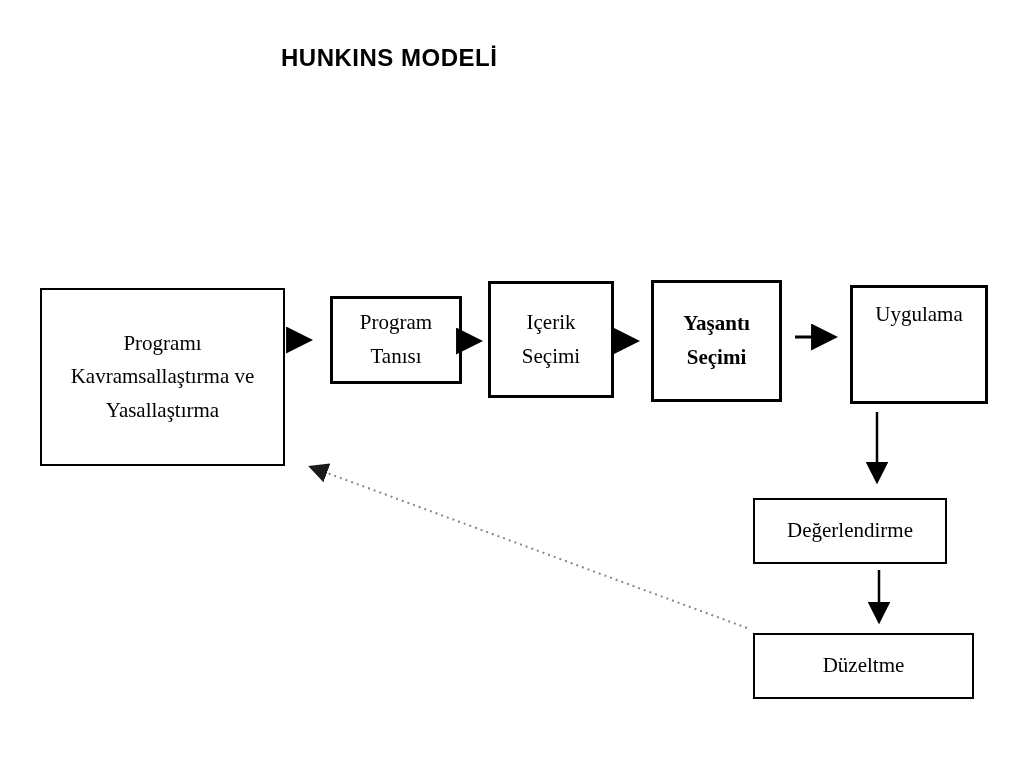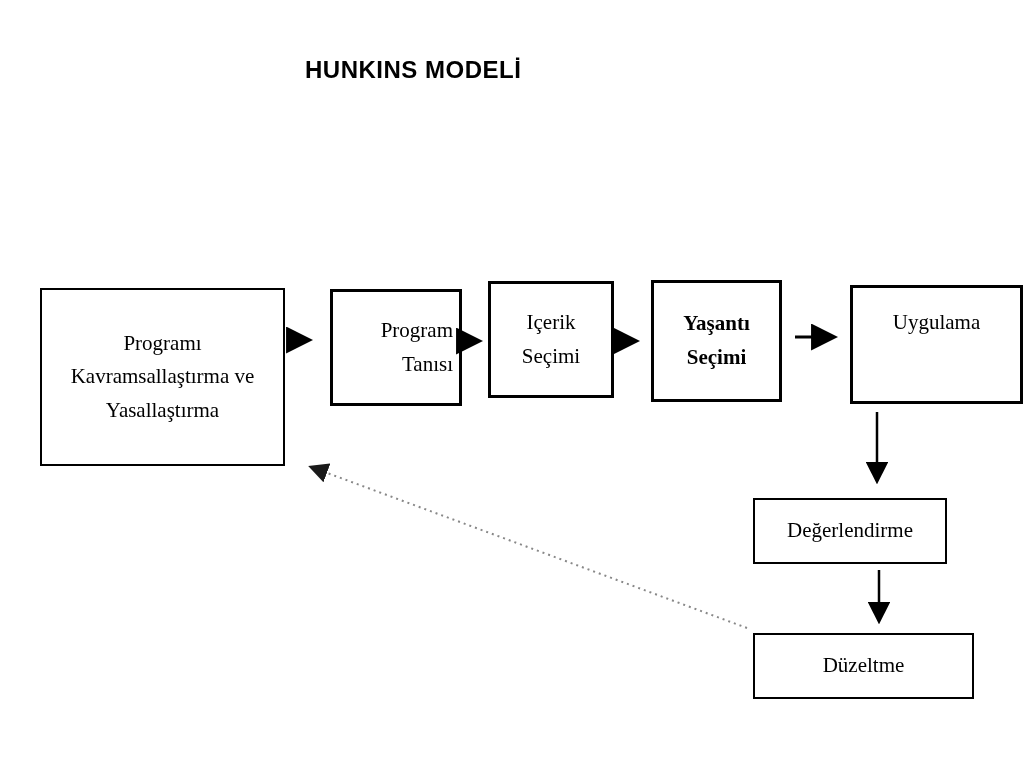--- a/index.html
+++ b/index.html
@@ -12,59 +12,58 @@
     width: 1024px;
     height: 768px;
     background: #ffffff;
     overflow: hidden;
     font-family: "Liberation Serif", serif;
     color: #000000;
   }
   #title {
     position: absolute;
     left: 281px;
-    top: 56px;
+    top: 44px;
     font-family: "Liberation Sans", sans-serif;
     font-weight: bold;
     font-size: 24px;
     letter-spacing: 0.5px;
     white-space: nowrap;
-    margin-left: 24px;
   }
   .node {
     position: absolute;
     border: 3px solid #000000;
     background: #ffffff;
     display: flex;
     align-items: center;
     justify-content: center;
     text-align: center;
     font-size: 21px;
     line-height: 1.6;
     box-sizing: border-box;
     padding: 2px 6px;
   }
   #node-conceptualization {
     left: 40px; top: 276px; width: 245px; height: 178px;
     border-width: 2px;
     margin-top: 12px;
   }
   #node-program-diagnosis {
-    left: 330px; top: 289px; width: 132px; height: 117px; text-align: right;
+    left: 330px; top: 296px; width: 132px; height: 88px;
   }
   #node-content-selection {
     left: 488px; top: 281px; width: 126px; height: 117px;
   }
   #node-experience-selection {
     left: 651px; top: 280px; width: 131px; height: 122px; font-weight: bold;
   }
   #node-implementation {
-    left: 850px; top: 285px; width: 173px; height: 119px;
+    left: 850px; top: 285px; width: 138px; height: 119px;
     align-items: flex-start;
-    padding-top: 18px;
+    padding-top: 10px;
   }
   #node-evaluation {
     left: 753px; top: 498px; width: 194px; height: 66px;
     border-width: 2px;
   }
   #node-correction {
     left: 753px; top: 633px; width: 221px; height: 66px;
     border-width: 2px;
   }
   #connector-layer {

